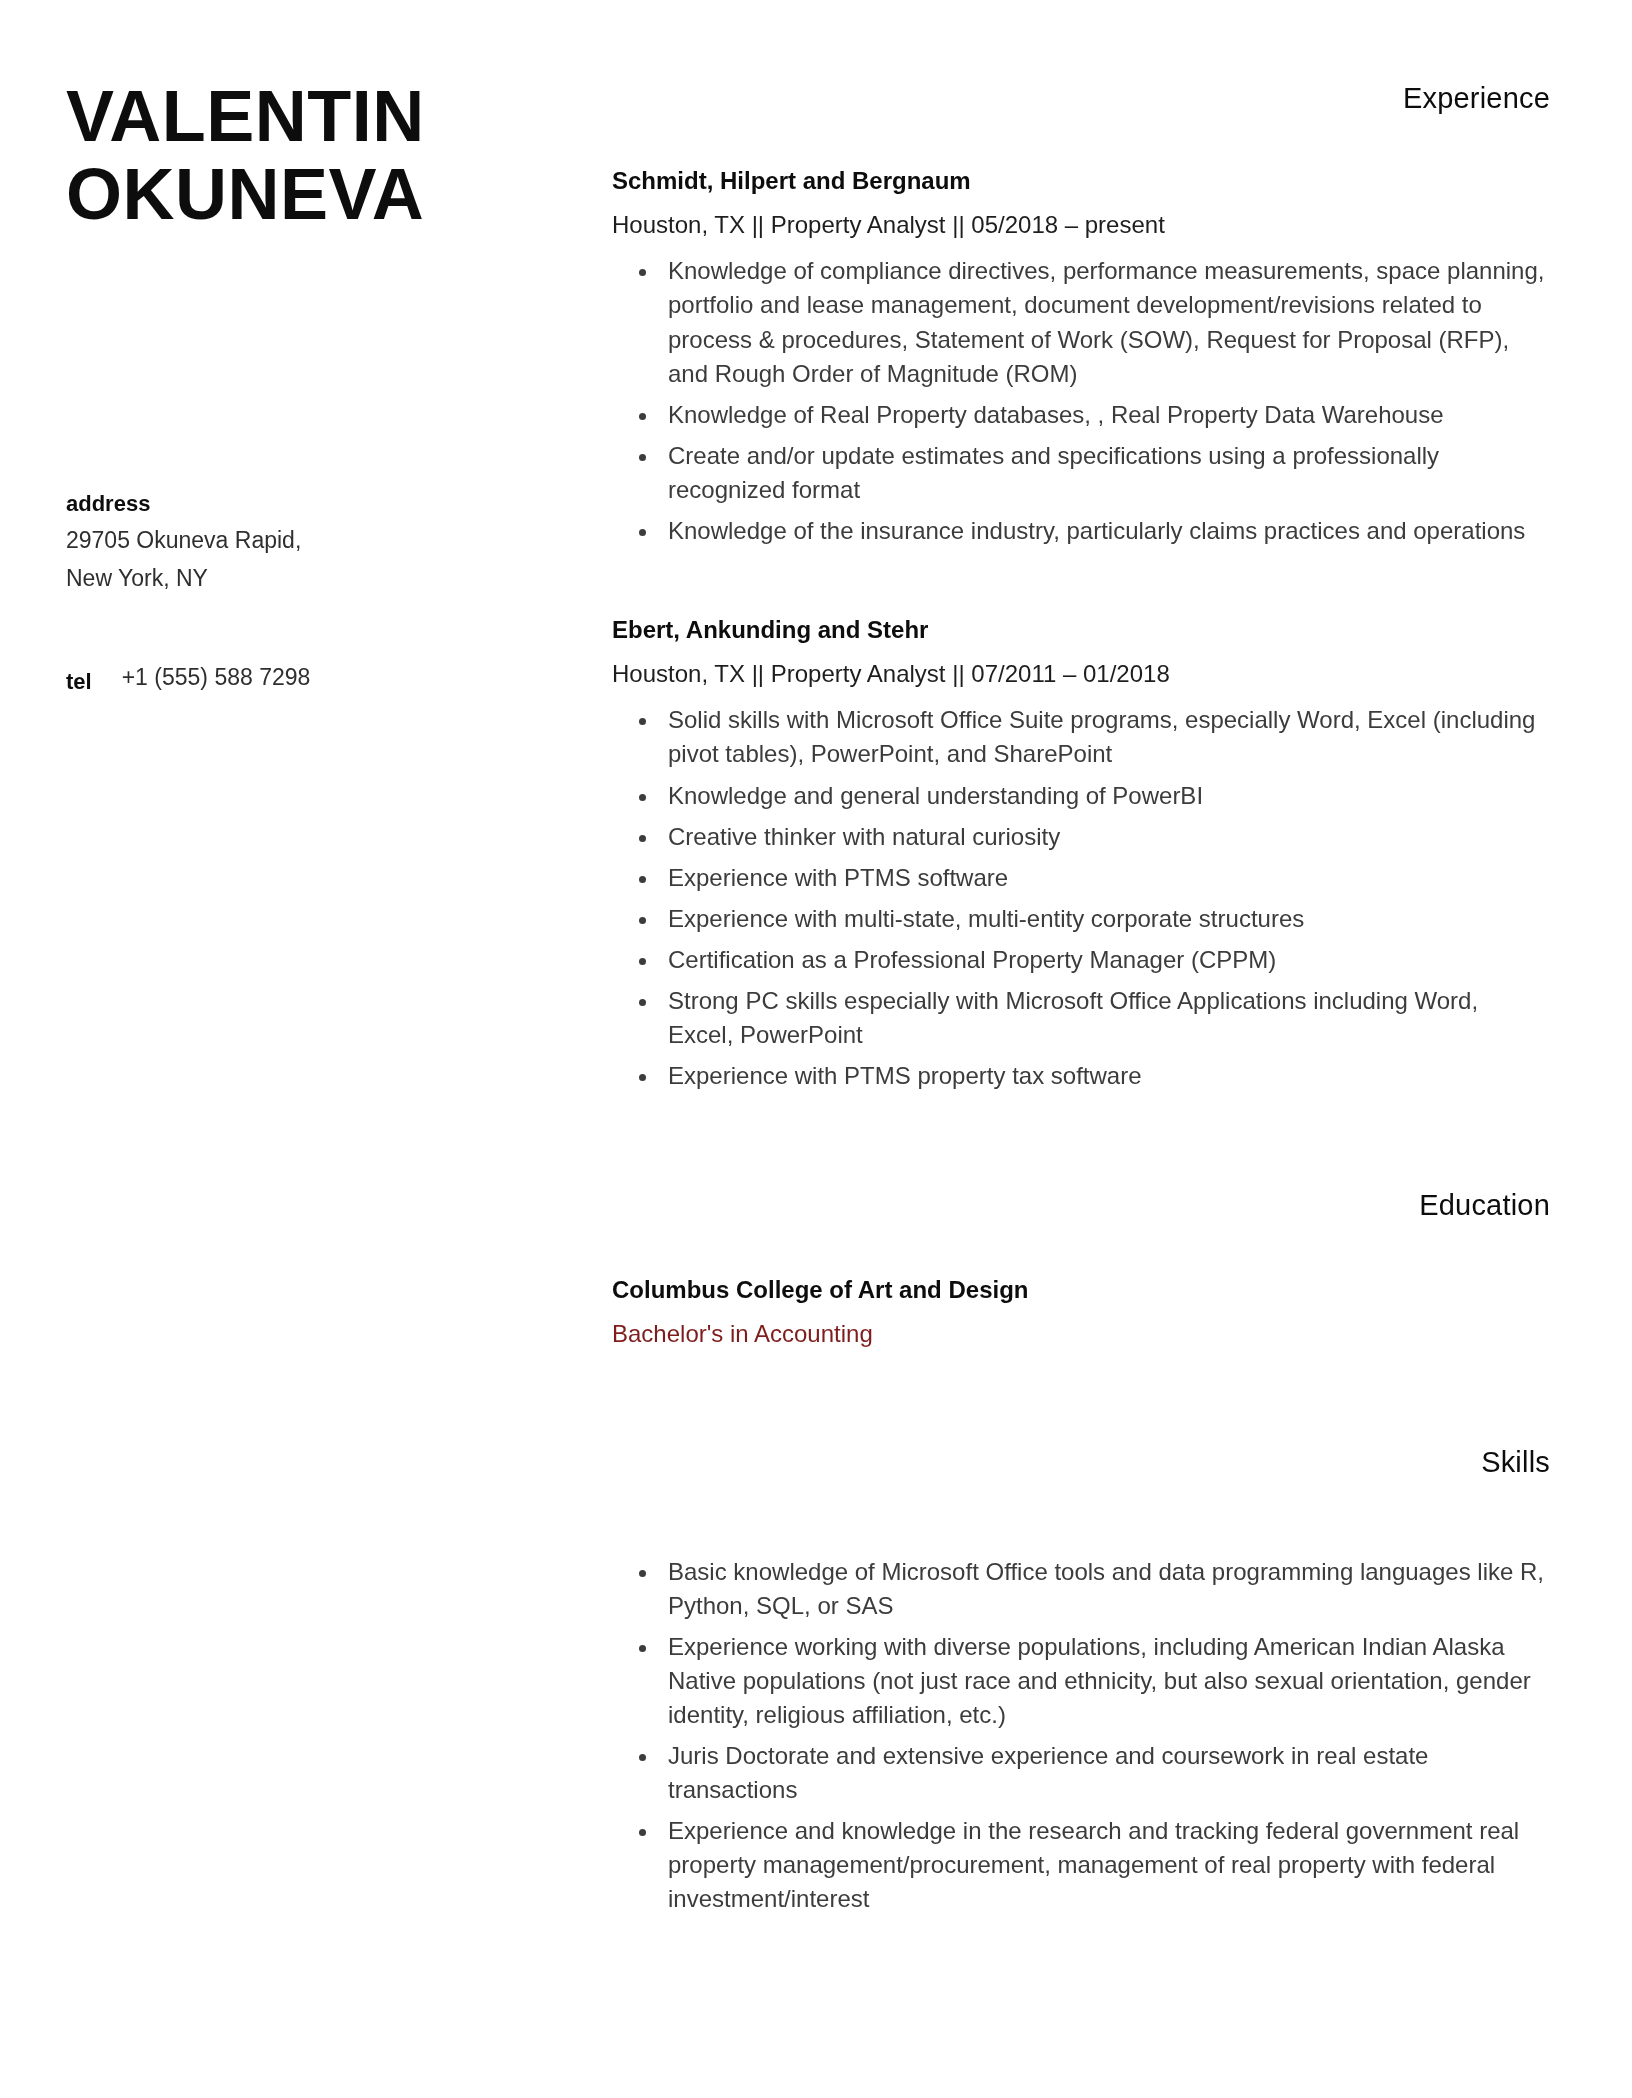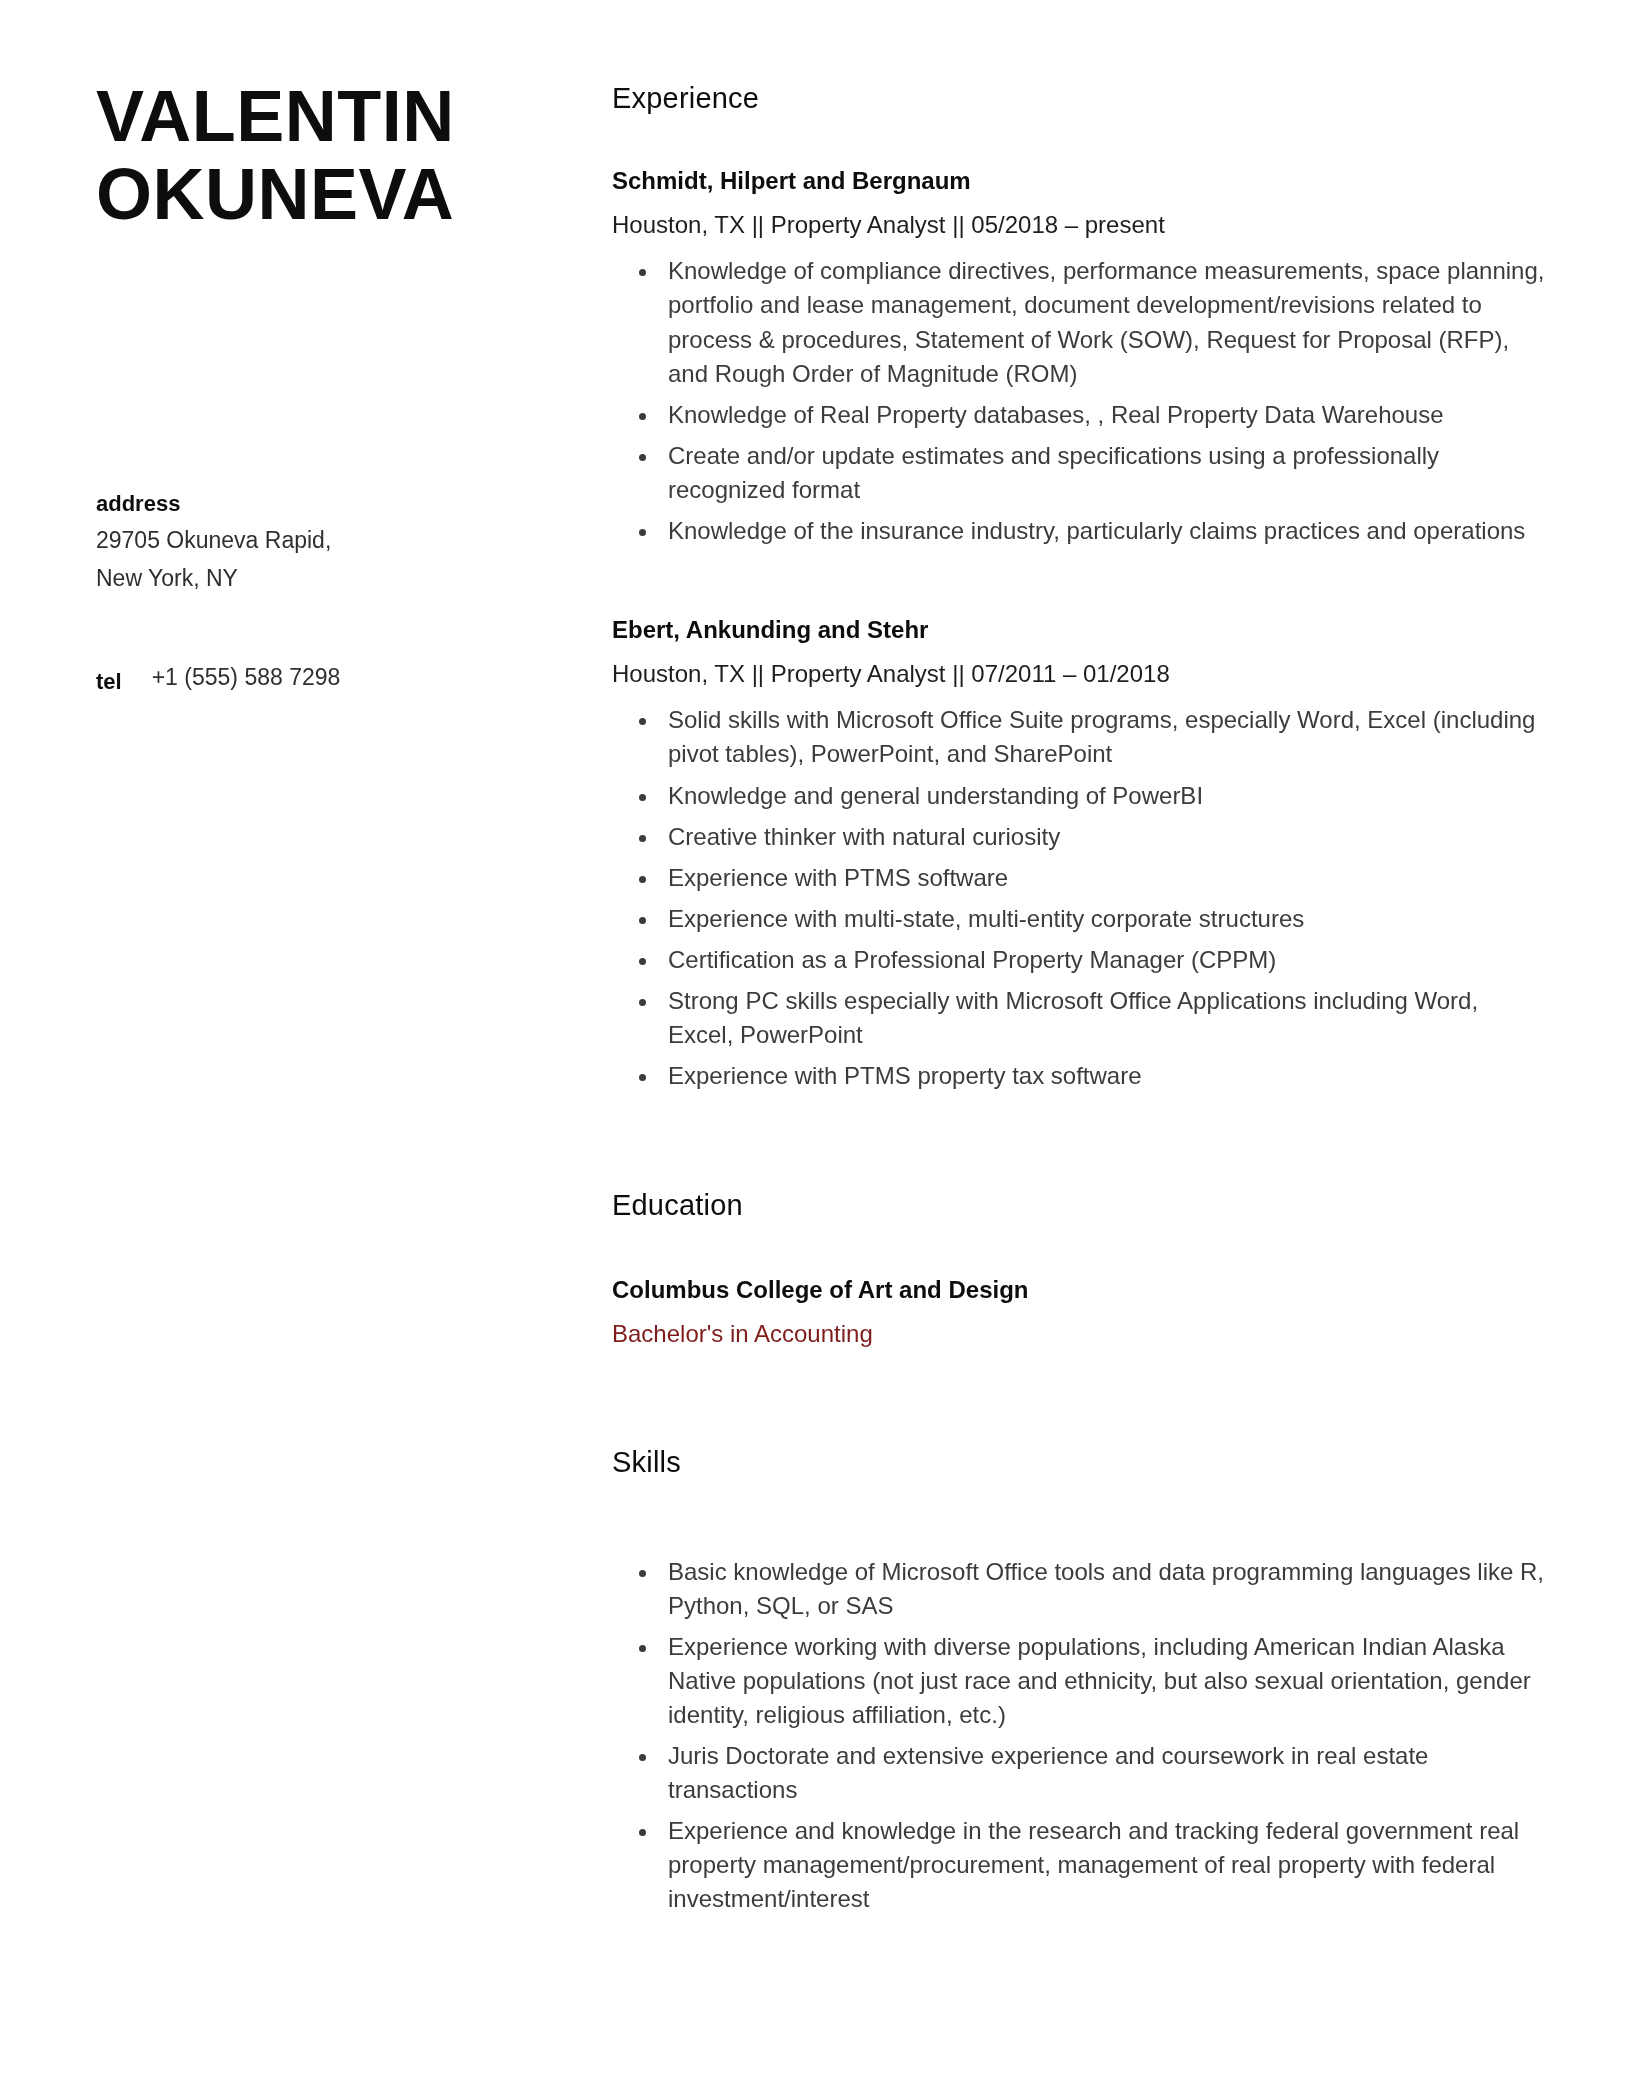--- a/index.html
+++ b/index.html
@@ -15,21 +15,21 @@
   .page {
     display: flex;
     width: 100%;
     height: 100%;
   }
 
   
   .left-col {
     width: 612px;
     flex: 0 0 612px;
-    padding: 78px 40px 0 96px;
+    padding: 78px 40px 0 66px;
   }
   .name {
     font-size: 72px;
     font-weight: 700;
     line-height: 1.08;
     letter-spacing: 0.5px;
     color: #0d0d0d;
   }
   .contact-block { margin-top: 252px; }
   .field-label {
@@ -57,20 +57,21 @@
   
   .right-col {
     flex: 1 1 auto;
     padding: 82px 82px 0 0;
   }
   .section-heading {
     font-size: 29px;
     font-weight: 500;
     color: #0d0d0d;
     letter-spacing: 0.2px;
+    text-align: right;
   }
   .job { margin-top: 50px; }
   .job + .job { margin-top: 66px; }
   .company {
     font-size: 24px;
     font-weight: 700;
     color: #0d0d0d;
     line-height: 1.3;
   }
   .job-meta {

